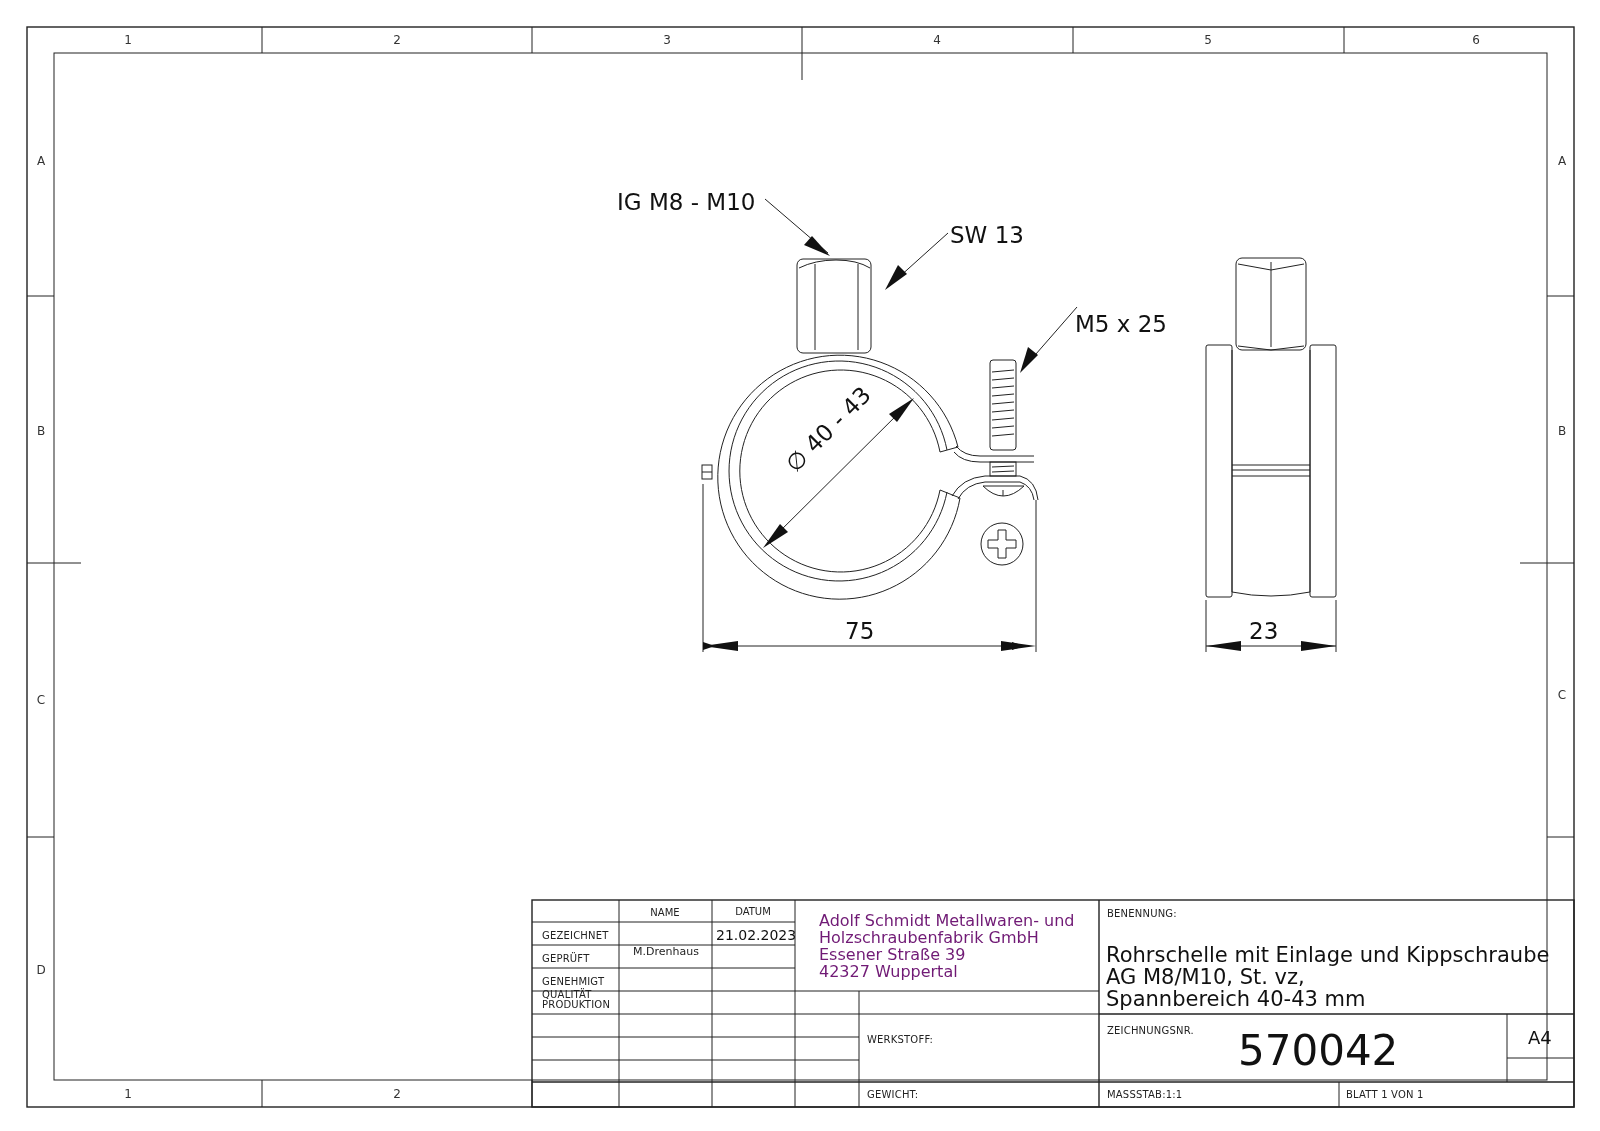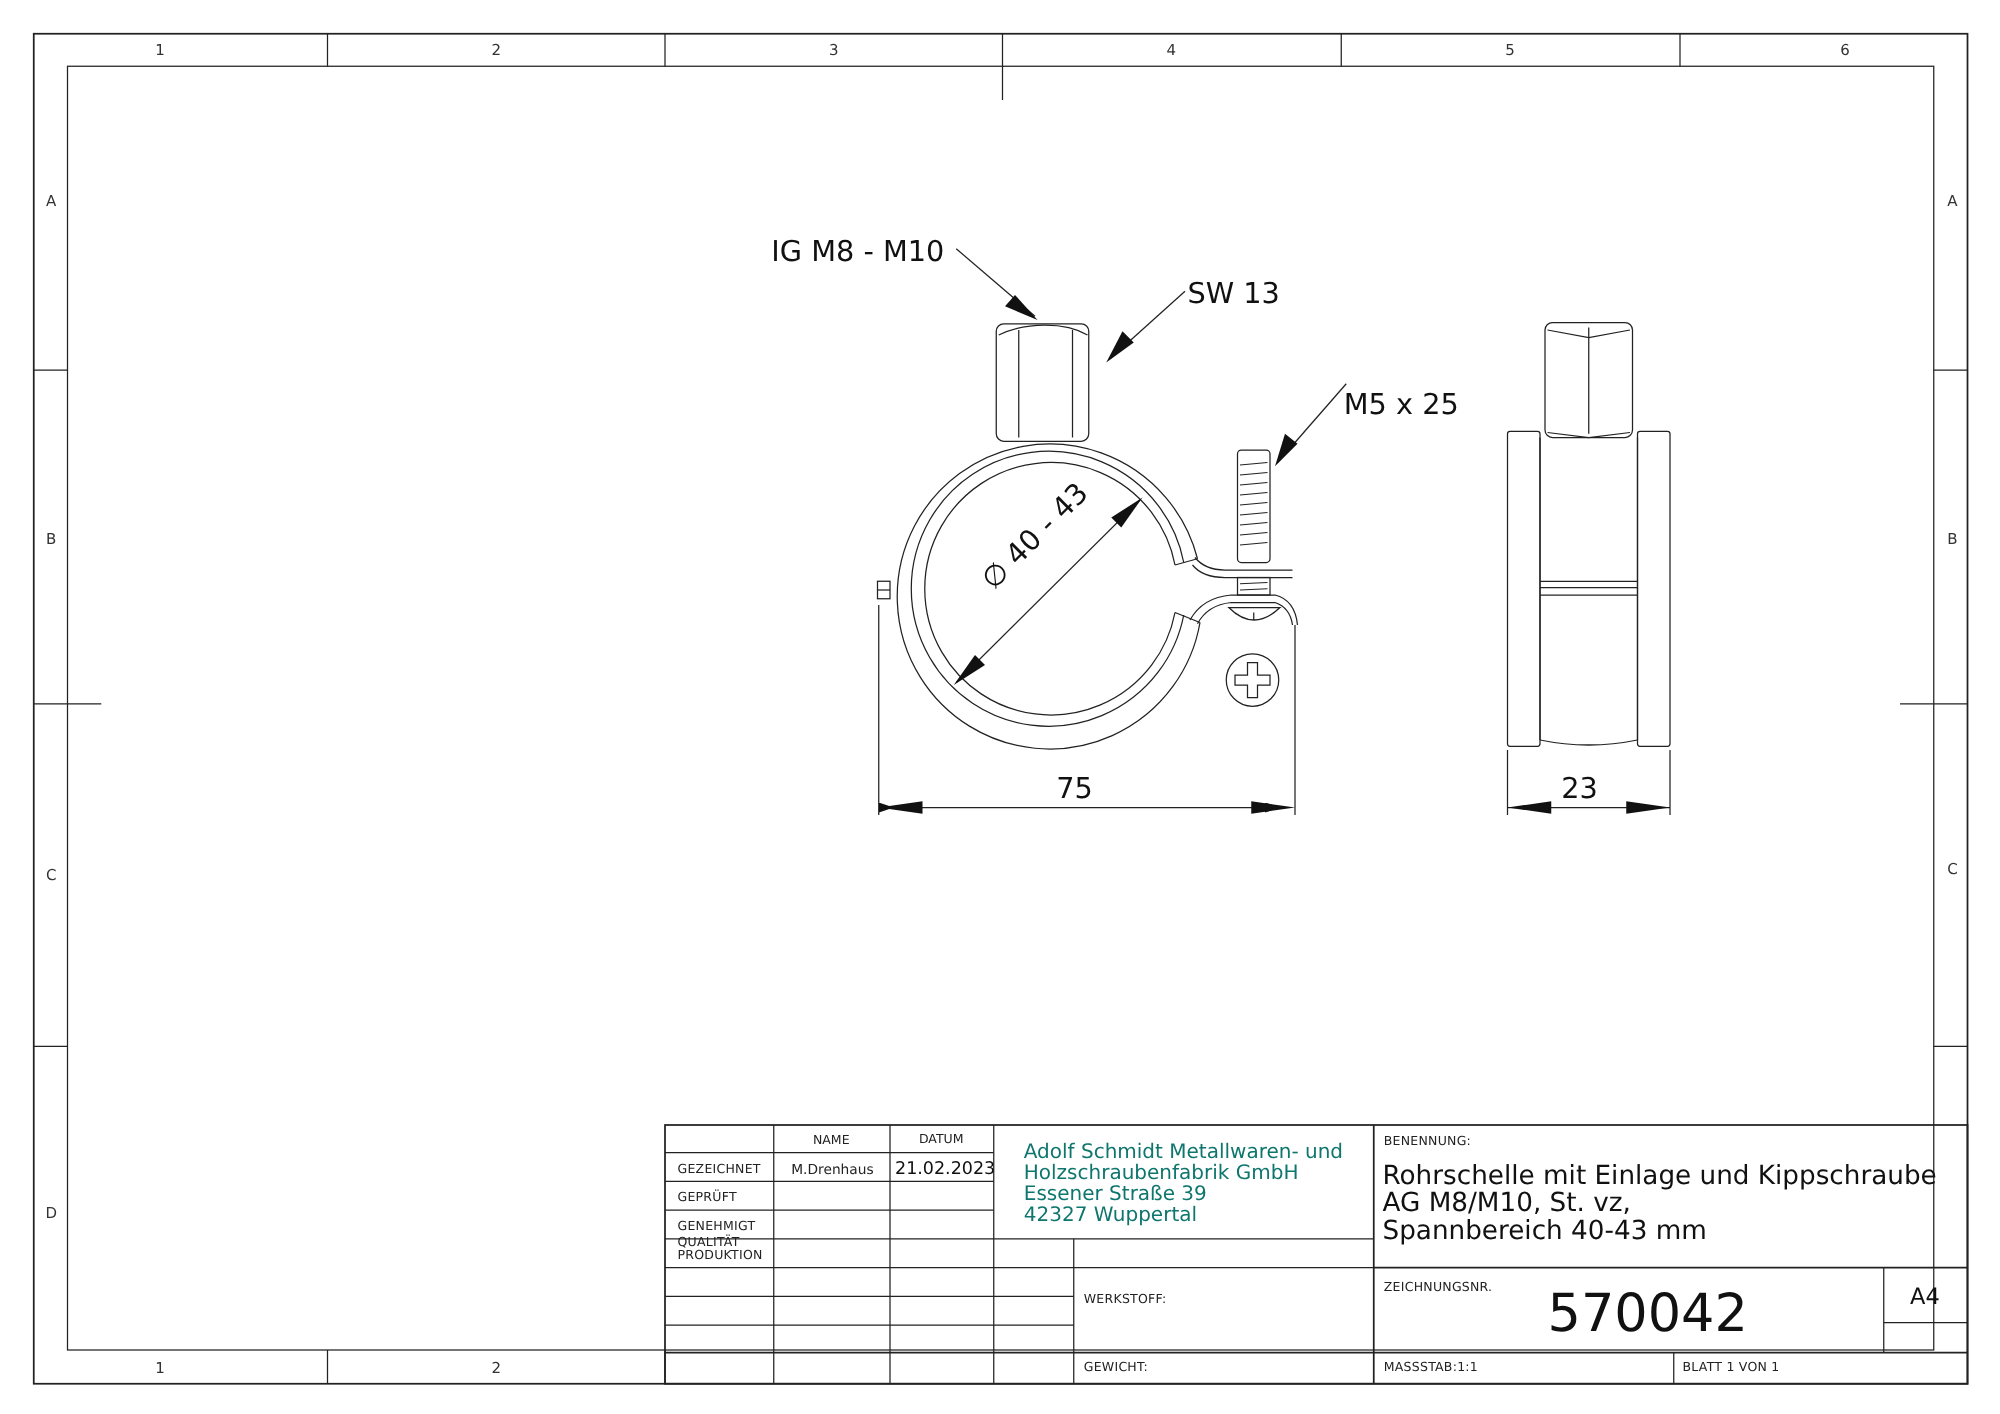--- a/index.html
+++ b/index.html
@@ -9,24 +9,24 @@
   .ln { stroke: #222; fill: none; }
   .thin { stroke-width: 1; }
   .med { stroke-width: 1.4; }
   .txt { position: absolute; white-space: nowrap; line-height: 1; }
   .zone { font-size: 12px; color: #333; transform: translateX(-50%); }
   .zoneV { font-size: 12px; color: #333; transform: translate(-50%, -50%); }
   .ann { font-size: 23px; color: #111; }
   .dim { font-size: 23px; color: #111; }
   .lbl { font-size: 10px; color: #222; letter-spacing: 0.2px; }
   .hdr { font-size: 10px; color: #222; transform: translateX(-50%); }
-  .cell { font-size: 11px; color: #222; }
+  .cell { font-size: 11px; color: #222; margin-top: 16px; }
   .date { font-size: 14px; color: #111; }
-  .addr { font-size: 16px; color: #0f766e; line-height: 17px; }
-  .title { font-size: 21px; color: #111; line-height: 22px; }
+  .addr { font-size: 16px; color: #701a75; line-height: 17px; }
+  .title { font-size: 21px; color: #111; line-height: 22px; margin-top: 15px; }
   .dwgno { font-size: 42px; color: #111; }
   .size { font-size: 18px; color: #111; }
 </style>
 </head>
 <body>
 
 <svg width="1600" height="1131" viewBox="0 0 1600 1131">
   <defs>
     <marker id="arr" markerWidth="12" markerHeight="8" refX="12" refY="4" orient="auto" markerUnits="userSpaceOnUse">
       <path d="M0,0 L12,4 L0,8 Z" fill="#111"></path>

